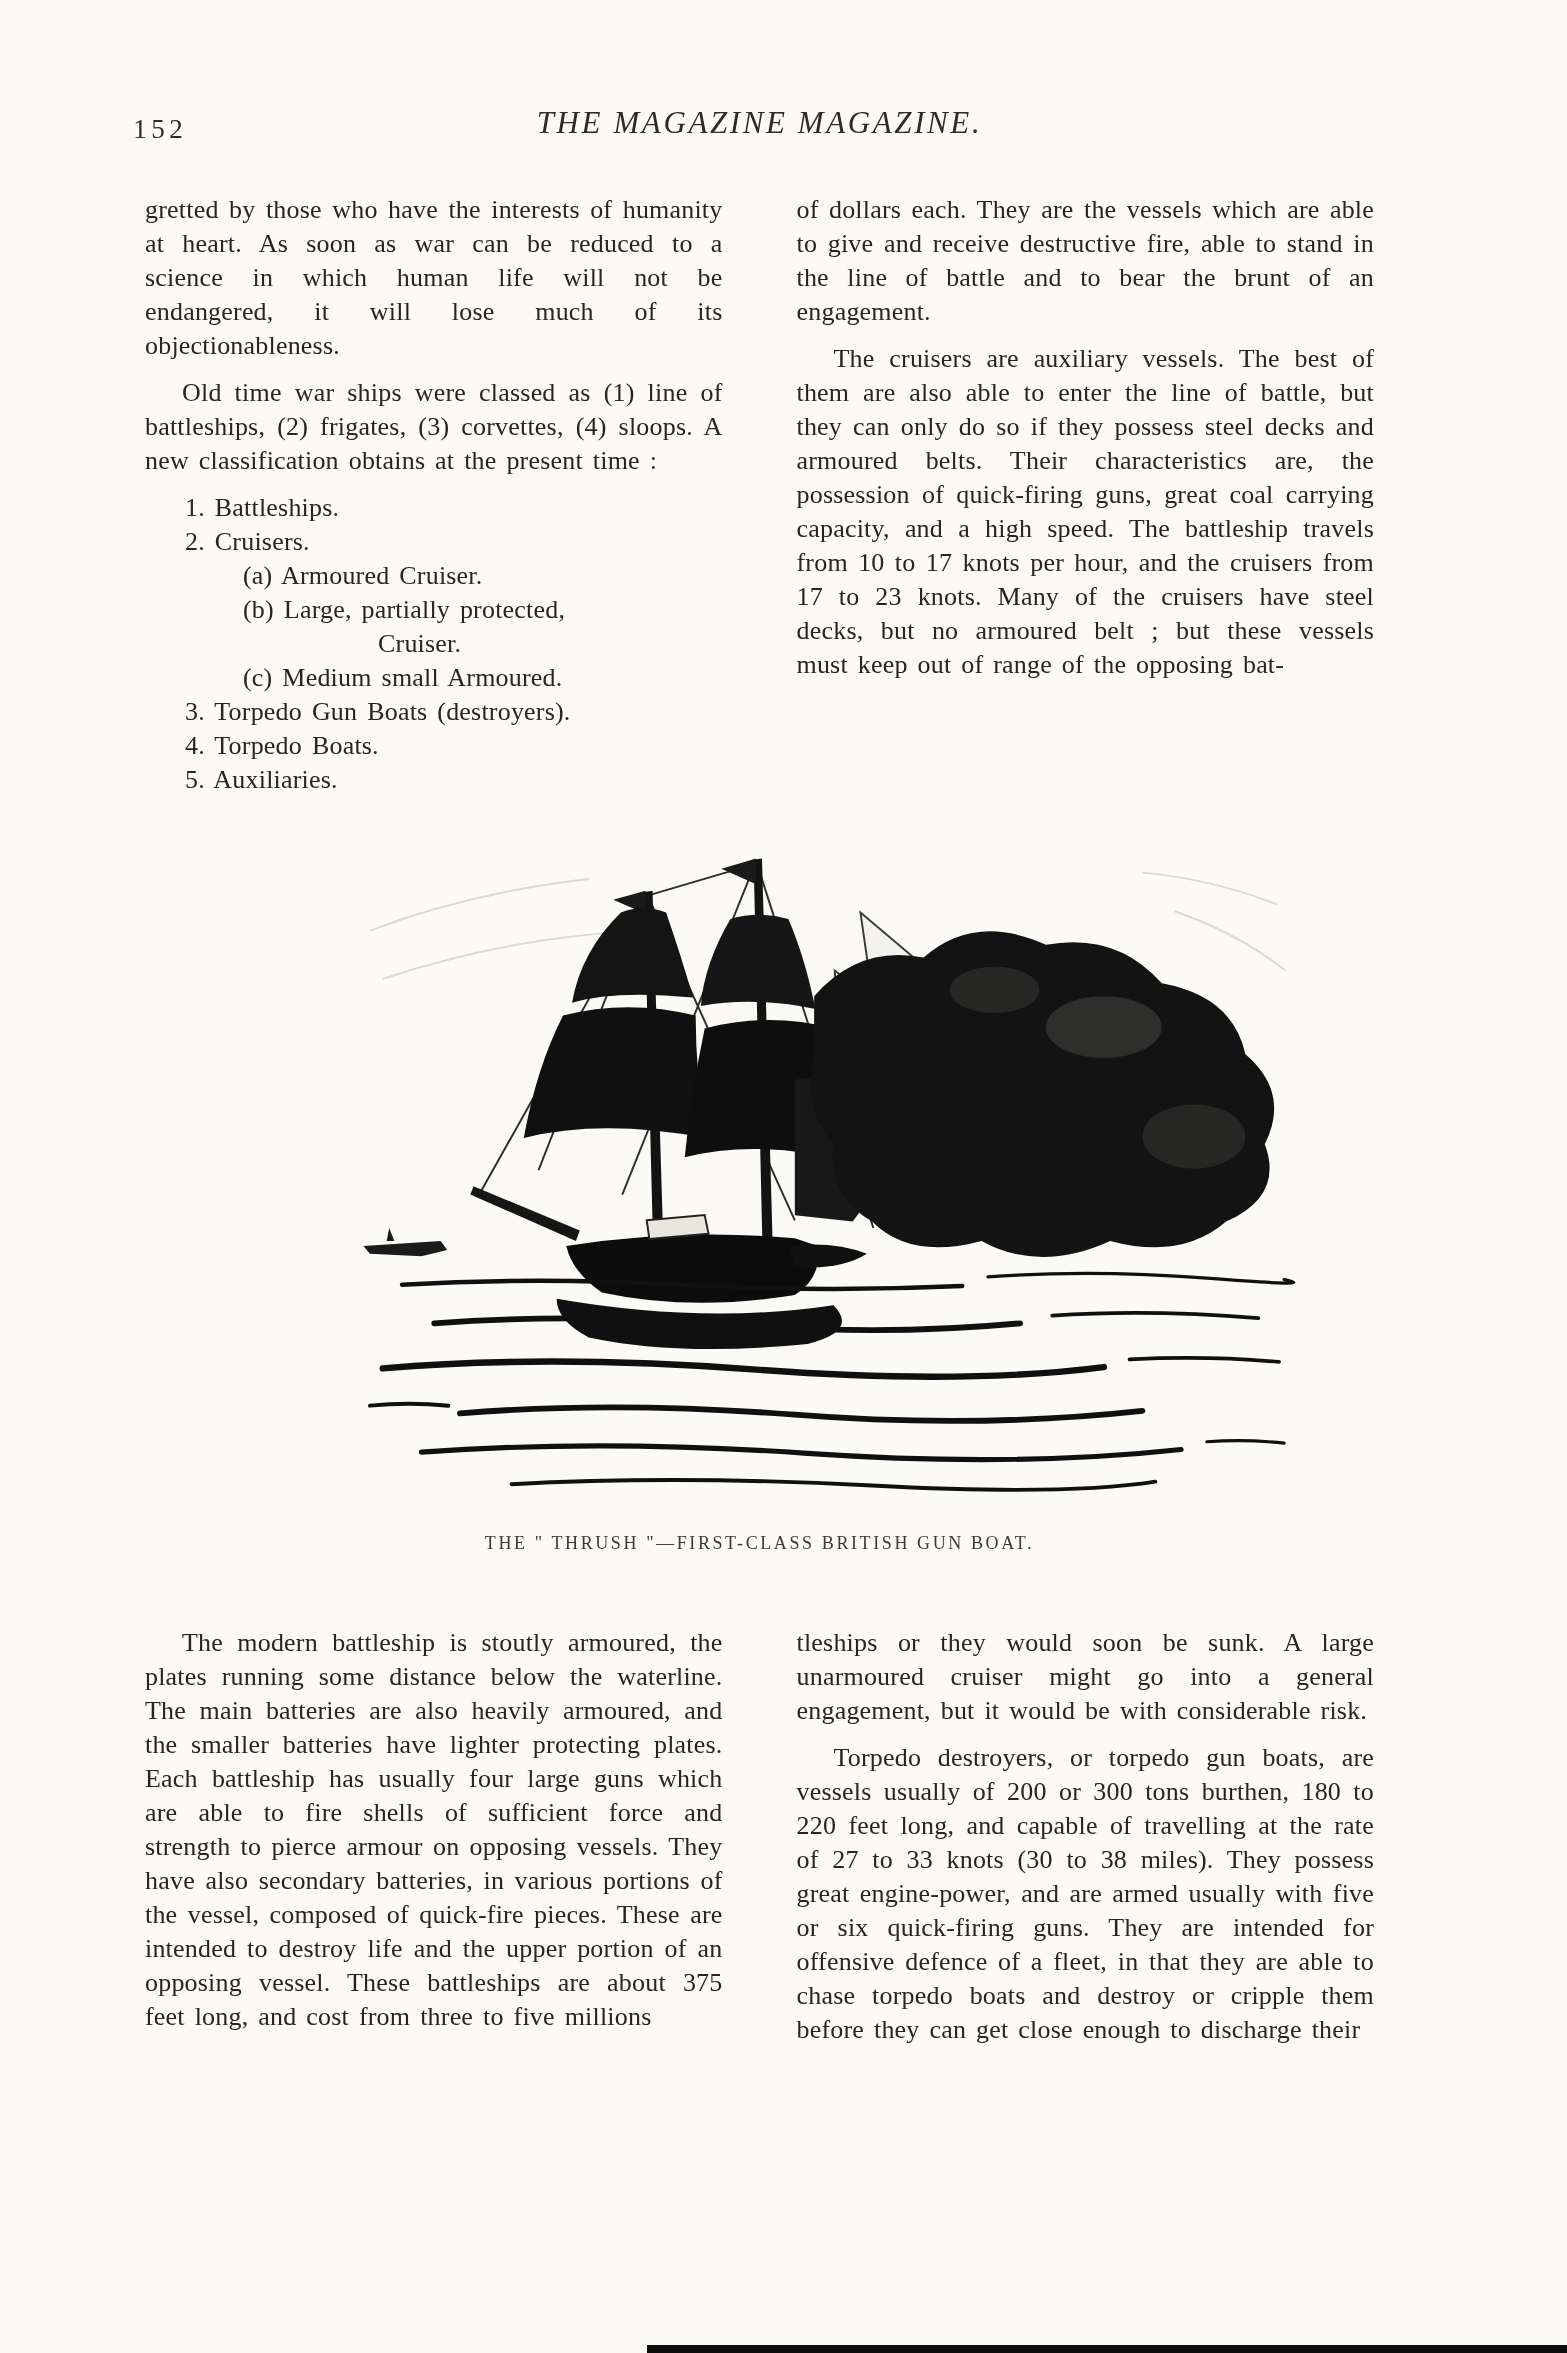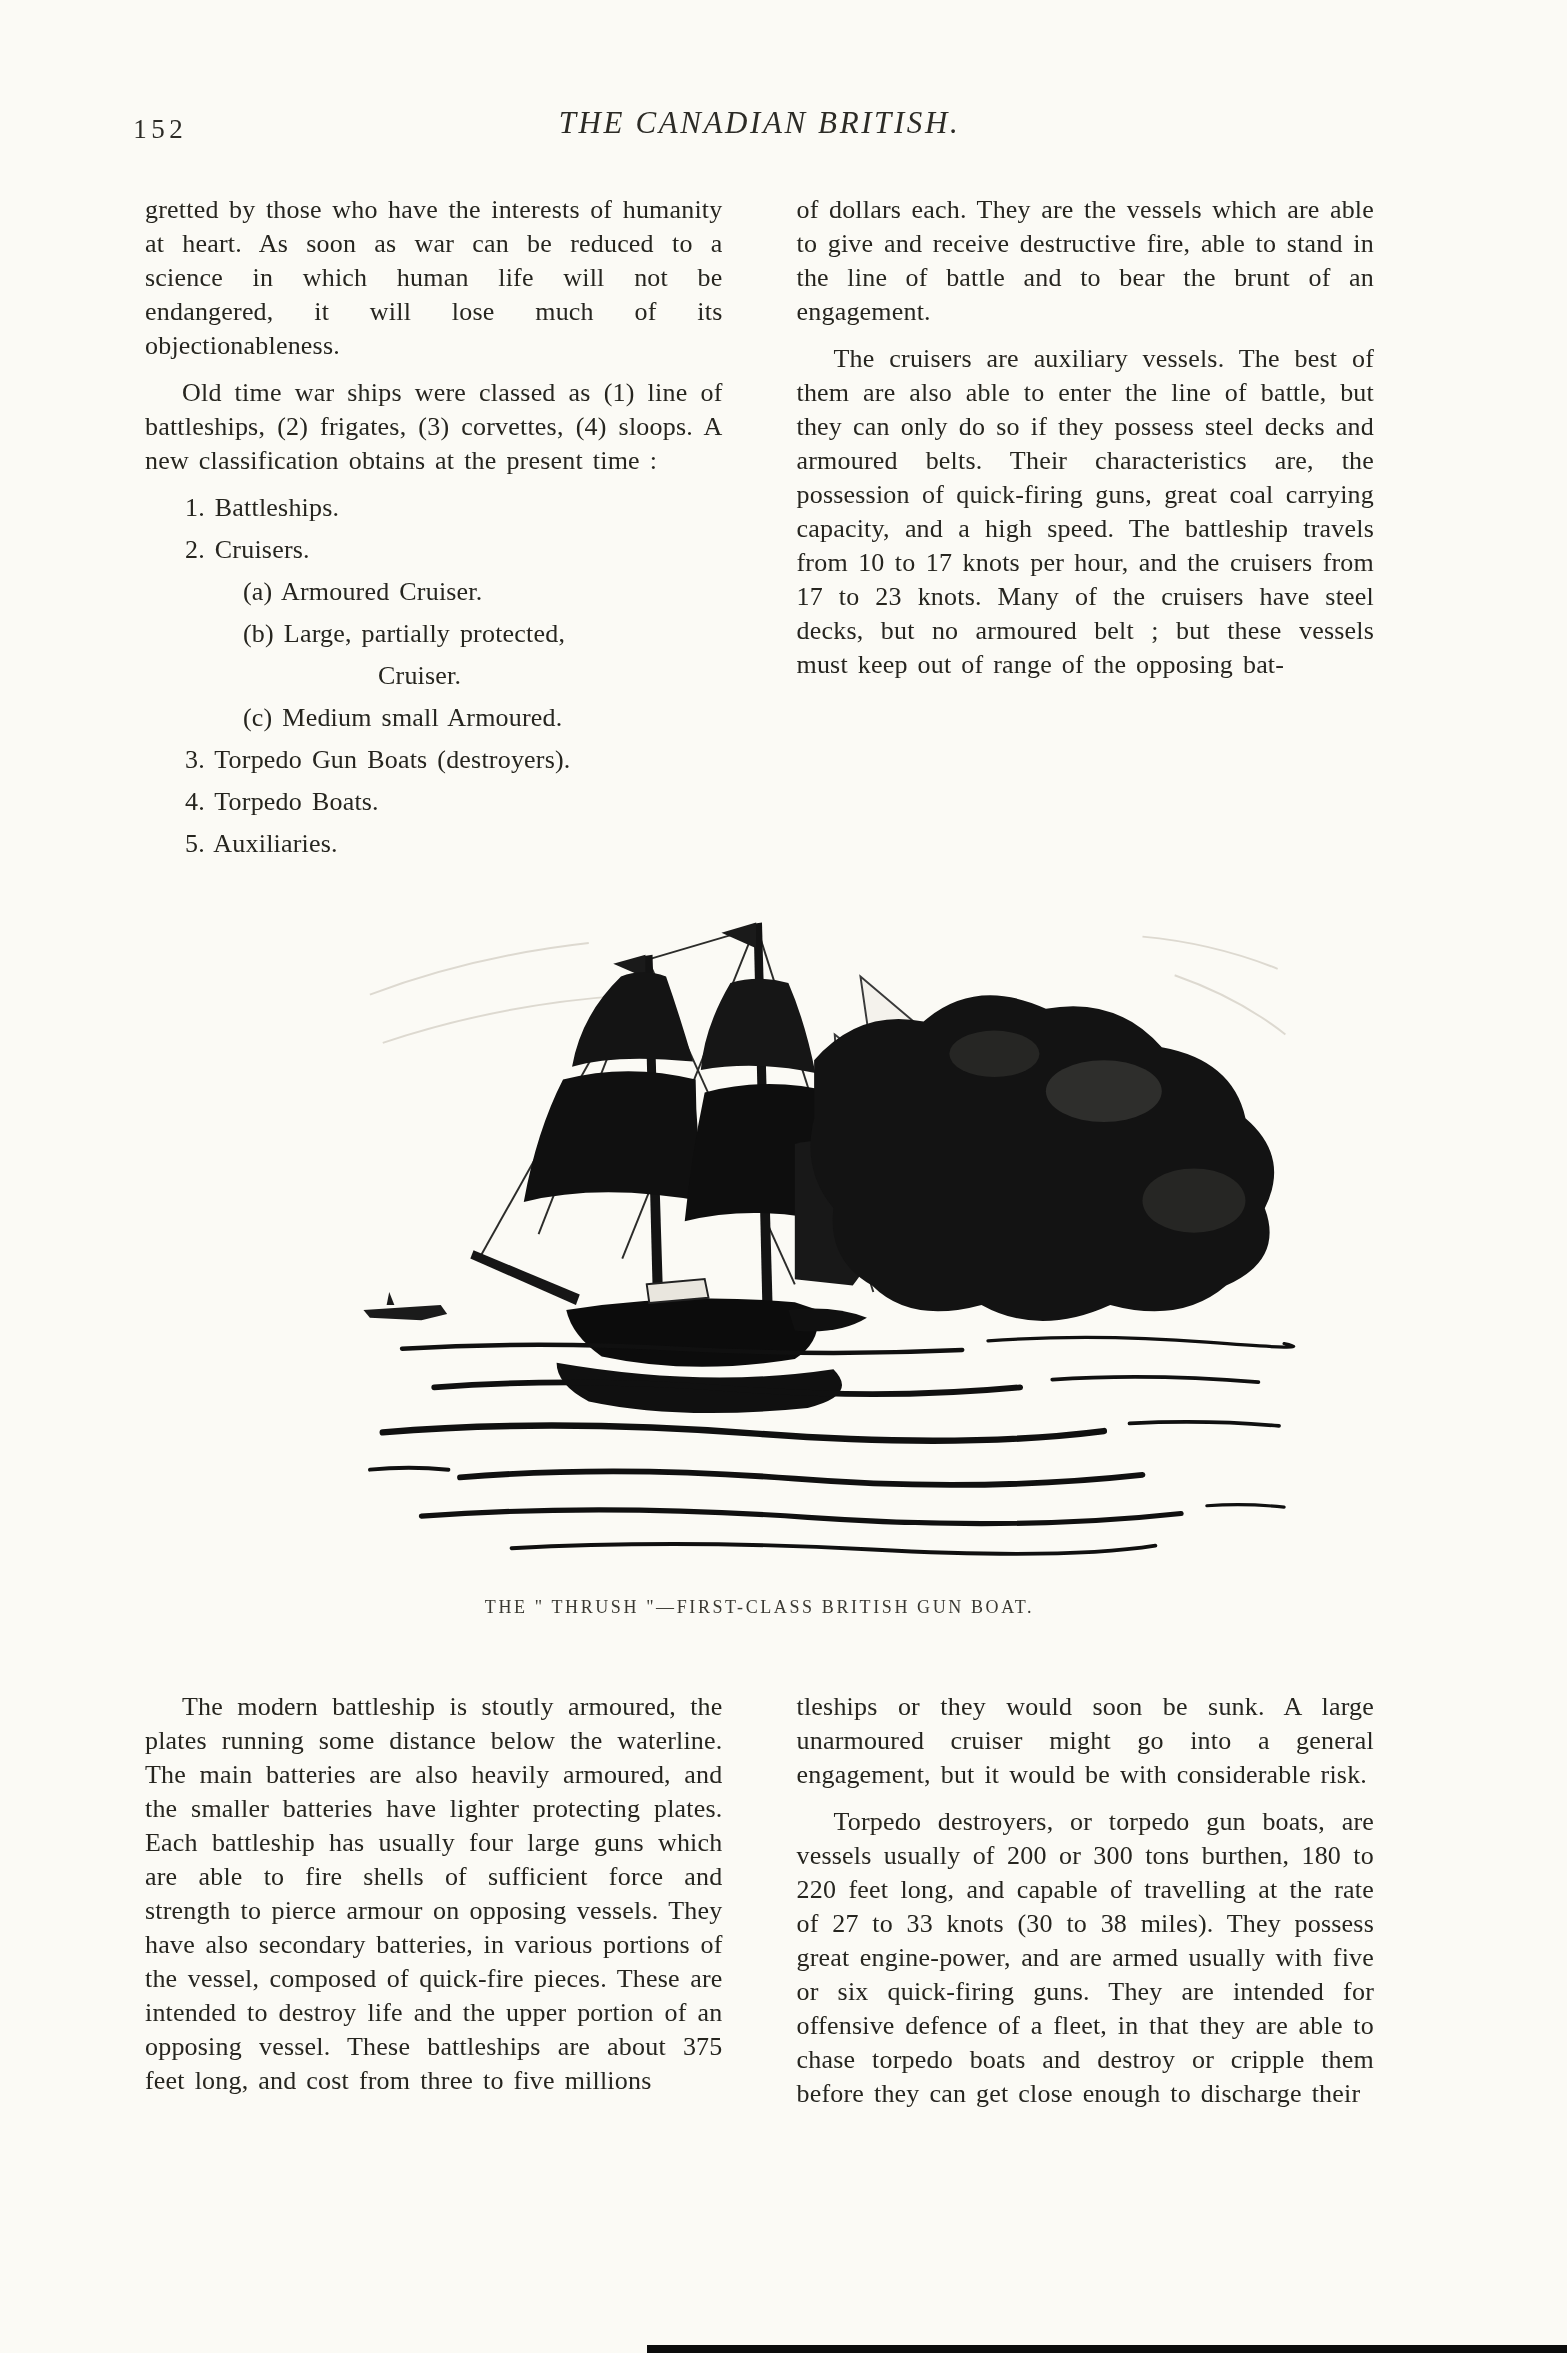--- a/index.html
+++ b/index.html
@@ -31,21 +31,21 @@
     font-size: 26px;
     line-height: 34px;
     text-align: justify;
     word-spacing: 3.2px;
     letter-spacing: 0.2px;
   }
   p { margin: 13px; }
   p.indent { text-indent: 37px; }
 
   .list { margin-top: 1.3px; }
-  .li { line-height: 34px; margin-top: 8px; }
+  .li { line-height: 34px; }
   .li.l1 { padding-left: 53px; }
   .li.l2 { padding-left: 111px; }
   .li.l3 { padding-left: 246px; }
 
   figure.plate { margin: 37px 0 0 212px; width: 966px; padding: 0; }
   .plate svg { display: block; }
   .figure-caption {
     margin-top: 23px;
     width: 1255px;
     text-align: center;
@@ -64,21 +64,21 @@
   }
 </style>
 </head>
 <body>
 
 <div class="page">
   <div class="content">
 
     <header class="mast">
       <span class="page-number">152</span>
-      <div class="magazine-title">THE CANADIAN BRITISH.</div>
+      <div class="magazine-title">THE MAGAZINE MAGAZINE.</div>
     </header>
 
     <section class="two-col">
       <div class="col">
         <p>gretted by those who have the interests of humanity at heart. As soon as war can be reduced to a science in which human life will not be endangered, it will lose much of its objectionableness.</p>
         <p class="indent">Old time war ships were classed as (1) line of battleships, (2) frigates, (3) corvettes, (4) sloops. A new classification obtains at the present time :</p>
         <div class="list">
           <div class="li l1">1. Battleships.</div>
           <div class="li l1">2. Cruisers.</div>
           <div class="li l2">(a) Armoured Cruiser.</div>

